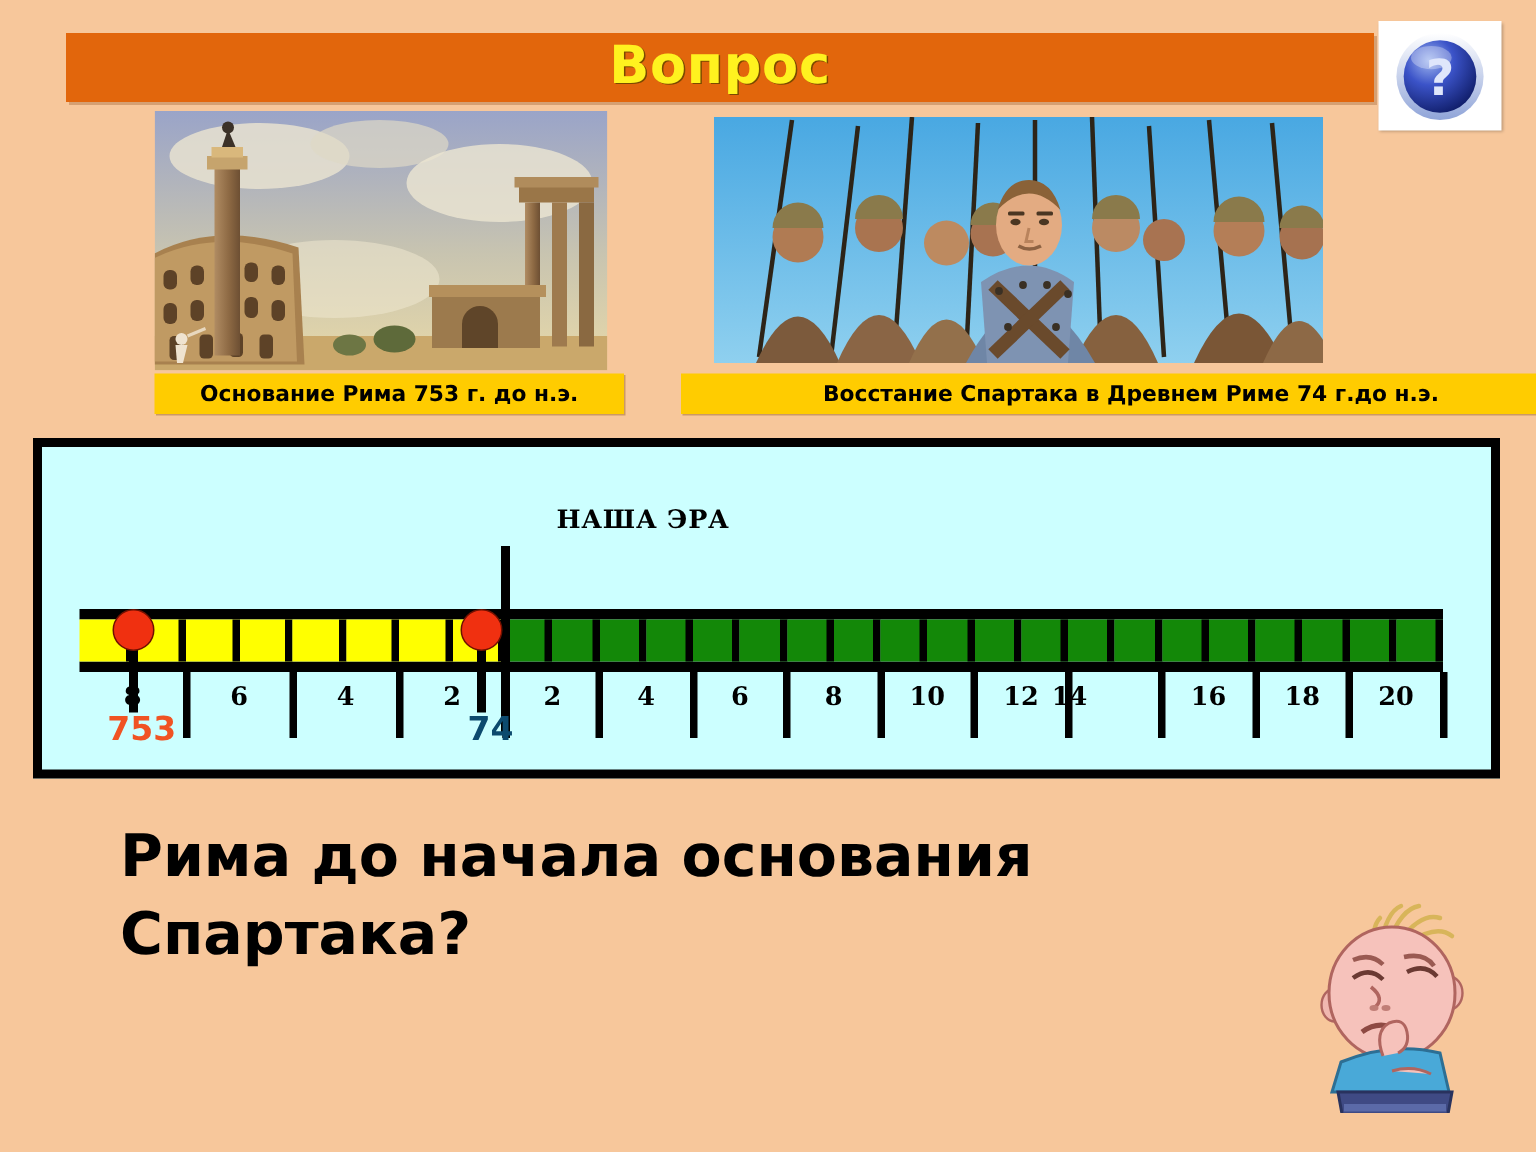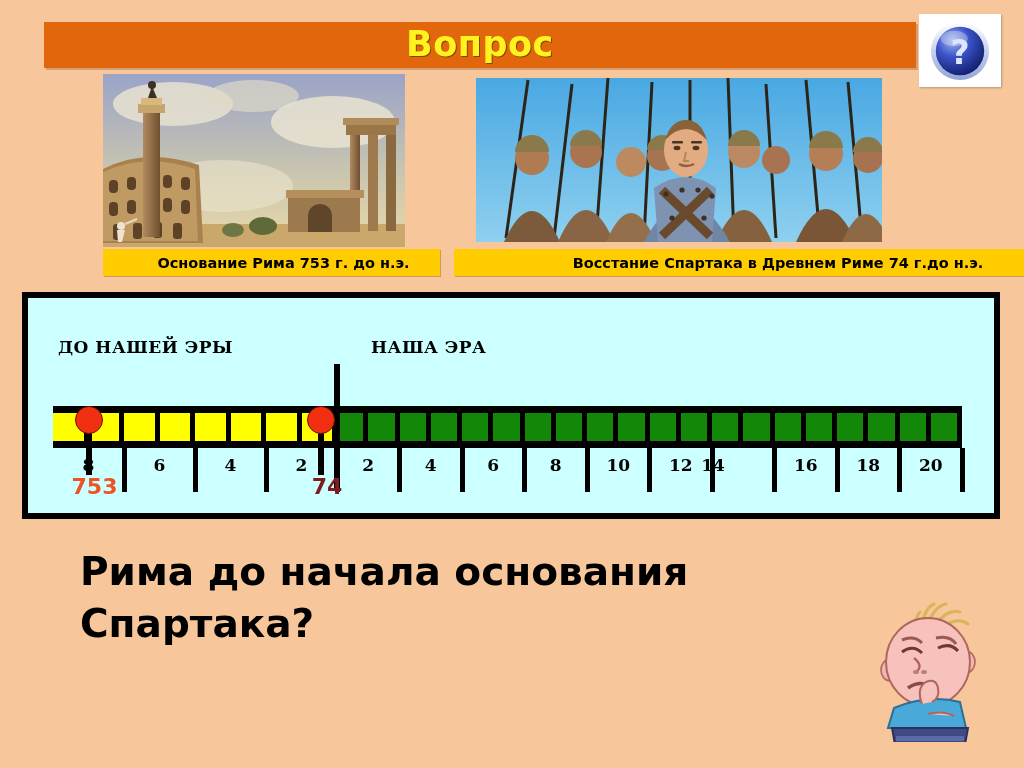--- a/index.html
+++ b/index.html
@@ -88,21 +88,20 @@
     color: #000000;
     font-family: "DejaVu Sans", sans-serif;
     font-weight: bold;
     font-size: 14.5px;
     text-align: center;
     white-space: nowrap;
     display: flex;
     align-items: center;
     justify-content: center;
     box-shadow: 1px 1px 0 rgba(120,70,0,0.35);
-    padding-left: 24px;
   }
   .caption-left {
     left: 103px;
     top: 249px;
     width: 313px;
     height: 27px;
   }
   .caption-right {
     left: 454px;
     top: 249px;
@@ -403,21 +402,20 @@
       <path d="M203 86 q7 4 15 0" stroke="#8d6242" stroke-width="2.4" fill="none"></path>
       <path d="M210 74 l-2 9 5 0" stroke="#b9835c" stroke-width="2" fill="none"></path>
     </svg>
   </div>
 
   <div class="caption caption-left">Основание Рима 753 г. до н.э.</div>
   <div class="caption caption-right">Восстание Спартака в Древнем Риме 74 г.до н.э.</div>
 
   <div class="timeline-panel"></div>
 
-  <div class="era-label era-bc">ДО НАШЕЙ ЭРЫ</div>
   <div class="era-label era-ad">НАША ЭРА</div>
 
   <div class="ruler-top-rail"></div>
   <div class="ruler-bottom-rail"></div>
 
   <div id="ruler-cells">
       <div class="cell bc" style="left: 53px; width: 35.5px;"></div>
       <div class="cell bc" style="left: 88.5px; width: 35.5px;"></div>
       <div class="cell bc" style="left: 124px; width: 35.5px;"></div>
       <div class="cell bc" style="left: 159.5px; width: 35.5px;"></div>
@@ -479,21 +477,21 @@
     </div>
 
   <div class="era-divider"></div>
 
   <div id="markers-layer">
       <div class="marker-stem" style="left: 85.5px; top: 427px; height: 48px;"></div>
       <div class="marker-dot" style="left: 74.5px; top: 406px; background: rgb(240, 48, 16);"></div>
       <div class="marker-label" style="left: 64.5px; top: 474px; width: 60px; text-align: center; color: rgb(240, 83, 35);">753</div>
       <div class="marker-stem" style="left: 318.025px; top: 427px; height: 48px;"></div>
       <div class="marker-dot" style="left: 307.025px; top: 406px; background: rgb(240, 48, 16);"></div>
-      <div class="marker-label" style="left: 297.025px; top: 474px; width: 60px; text-align: center; color: #7f1d1d;">74</div>
+      <div class="marker-label" style="left: 297.025px; top: 474px; width: 60px; text-align: center; color: #0c4a6e;">74</div>
     </div>
 
   <div class="question-text">
     <span class="l2">Рима до начала основания</span>
     <span class="l3">Спартака?</span>
   </div>
 
   <div class="boy">
     <svg viewBox="0 0 136 146" aria-hidden="true">
 

